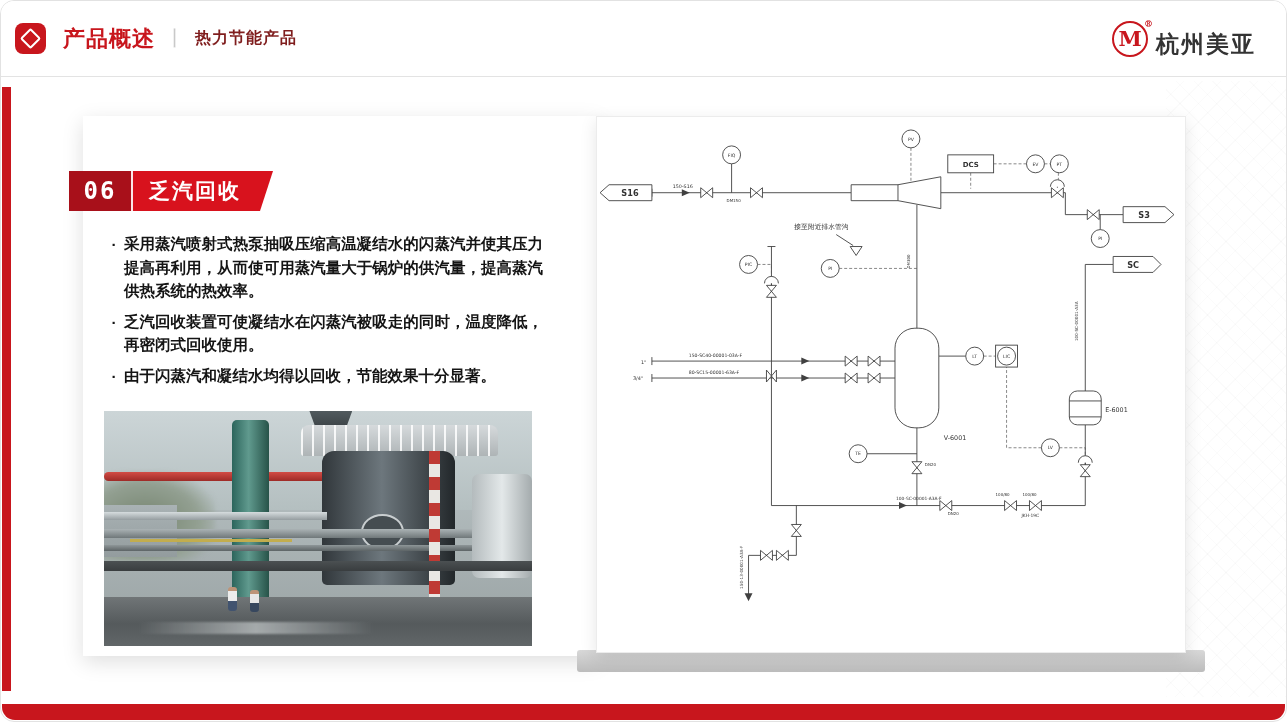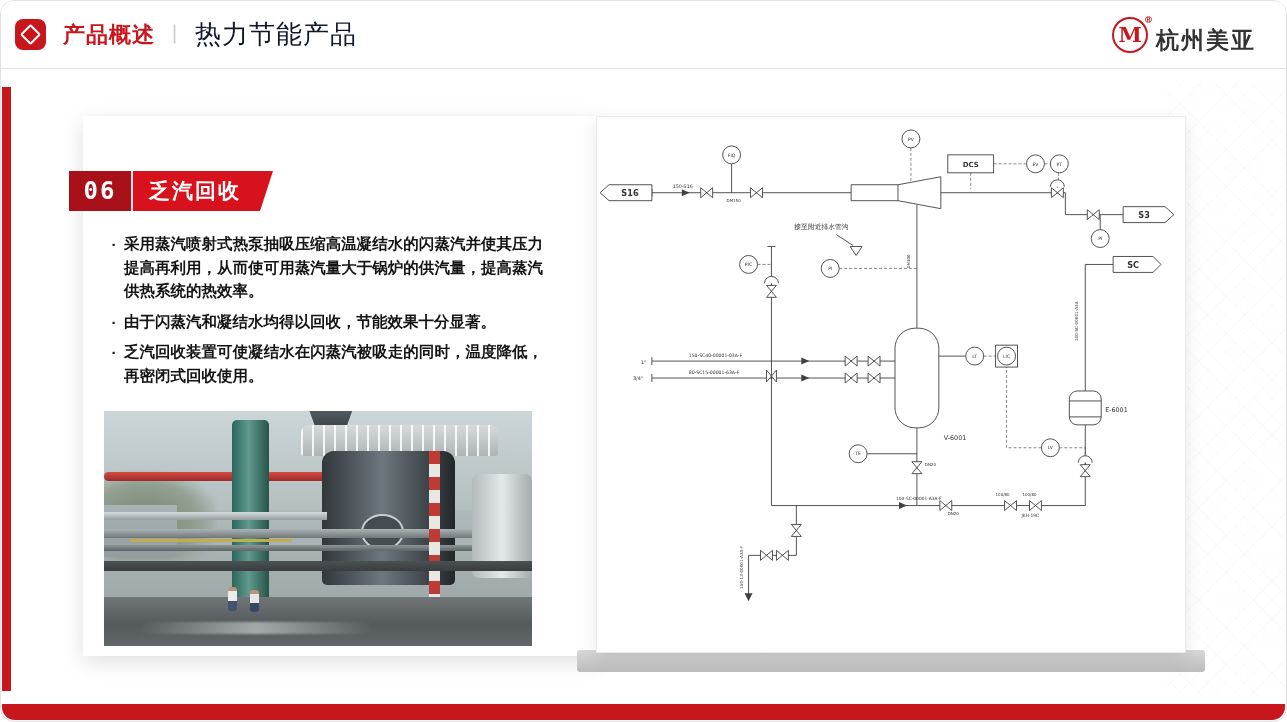--- a/index.html
+++ b/index.html
@@ -7,28 +7,28 @@
   .slide{position:absolute;left:0;top:0;width:1287px;height:722px;background:#fff;
     border:1px solid #e2e2e2;border-radius:14px;box-sizing:border-box;overflow:hidden;
     font-family:"DejaVu Sans",sans-serif;}
   .bg-pattern{position:absolute;right:0;top:80px;width:120px;bottom:24px;opacity:.5;
     background:repeating-linear-gradient(45deg,rgba(0,0,0,.035) 0 1px,transparent 1px 13px),
                repeating-linear-gradient(-45deg,rgba(0,0,0,.035) 0 1px,transparent 1px 13px);}
   .left-strip{position:absolute;left:1px;top:86px;width:9px;height:604px;background:var(--accent);}
   .bottom-bar{position:absolute;left:1px;right:1px;bottom:1px;height:16px;background:var(--accent);
     border-radius:0 0 13px 13px;}
   
-  .topbar{position:absolute;left:0;top:0;right:0;height:68px;display:flex;align-items:center;
+  .topbar{position:absolute;left:0;top:0;right:0;height:76px;display:flex;align-items:center;
     padding:0 30px 0 14px;box-sizing:border-box;border-bottom:1px solid #e3e3e3;background:#fff;}
   .app-icon{width:31px;height:31px;border-radius:8px;background:var(--accent);display:flex;
     align-items:center;justify-content:center;margin-right:17px;flex:0 0 auto;}
   .app-icon .diamond{width:11px;height:11px;border:2px solid #fff;border-radius:2px;transform:rotate(45deg);display:block;}
   .topbar-title{font-size:22px;font-weight:700;color:var(--accent);letter-spacing:1px;}
   .topbar-sep{color:#c9c9c9;font-size:20px;margin:0 10px;}
-  .topbar-sub{font-size:26px;color:#0f172a;font-weight:400;letter-spacing:1px;}
+  .topbar-sub{font-size:16px;color:#7f1d1d;font-weight:700;letter-spacing:1px;}
   .brand{margin-left:auto;display:flex;align-items:center;gap:8px;}
   .brand-mark{width:36px;height:36px;border:2px solid var(--accent);border-radius:50%;color:var(--accent);
     display:flex;align-items:center;justify-content:center;font-family:"DejaVu Serif",serif;
     font-size:21px;font-weight:700;position:relative;box-sizing:border-box;}
   .brand-mark sup{position:absolute;top:-4px;right:-7px;font-size:9px;}
   .brand-name{font-size:23px;color:#333;font-weight:600;letter-spacing:2px;margin-top:12px;}
   
   .card{position:absolute;left:82px;top:115px;width:517px;height:540px;background:#fff;
     box-shadow:0 6px 20px rgba(0,0,0,.13);}
   .banner{position:absolute;left:-14px;top:55px;height:40px;display:flex;}
@@ -108,22 +108,22 @@
     </div>
   </header>
 
   <div class="card">
     <div class="banner">
       <div class="banner-num">06</div>
       <div class="banner-title">乏汽回收</div>
     </div>
     <ul class="bullets">
       <li>采用蒸汽喷射式热泵抽吸压缩高温凝结水的闪蒸汽并使其压力提高再利用，从而使可用蒸汽量大于锅炉的供汽量，提高蒸汽供热系统的热效率。</li>
+      <li>乏汽回收装置可使凝结水在闪蒸汽被吸走的同时，温度降低，再密闭式回收使用。</li>
       <li>由于闪蒸汽和凝结水均得以回收，节能效果十分显著。</li>
-      <li>乏汽回收装置可使凝结水在闪蒸汽被吸走的同时，温度降低，再密闭式回收使用。</li>
     </ul>
     <div class="photo">
       <div class="ph-sky"></div>
       <div class="ph-trees"></div>
       <div class="ph-bldg"></div>
       <div class="ph-redpipe"></div>
       <div class="ph-teal"></div>
       <div class="ph-funnel"></div>
       <div class="ph-deck"></div>
       <div class="ph-tower"></div>

